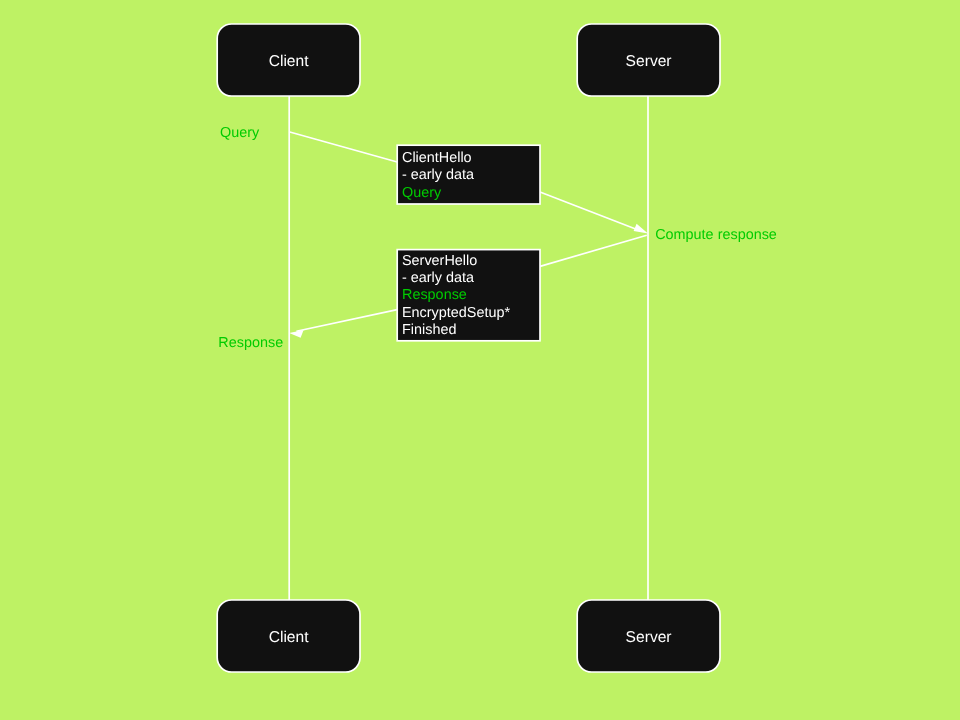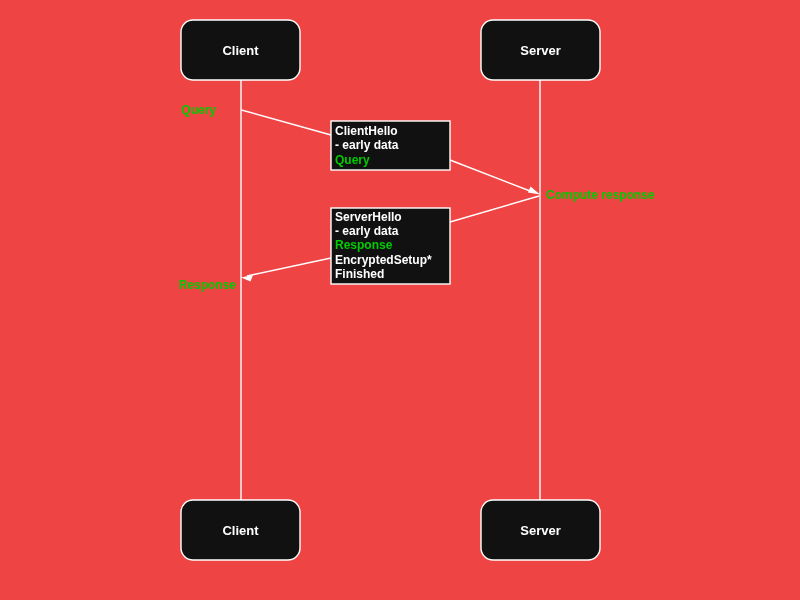--- a/index.html
+++ b/index.html
@@ -5,24 +5,23 @@
 <style>
   html, body {
     margin: 0;
     padding: 0;
     background: #111111;
   }
   #canvas {
     position: relative;
     width: 800px;
     height: 600px;
-    background: #ef4444;
+    background: #bef264;
     overflow: hidden;
     font-family: "Liberation Sans", sans-serif;
-    font-weight: bold;
   }
   svg#diagram {
     position: absolute;
     left: 0;
     top: 0;
     width: 800px;
     height: 600px;
   }
   .lifeline-box-label {
     font-family: "Liberation Sans", sans-serif;

